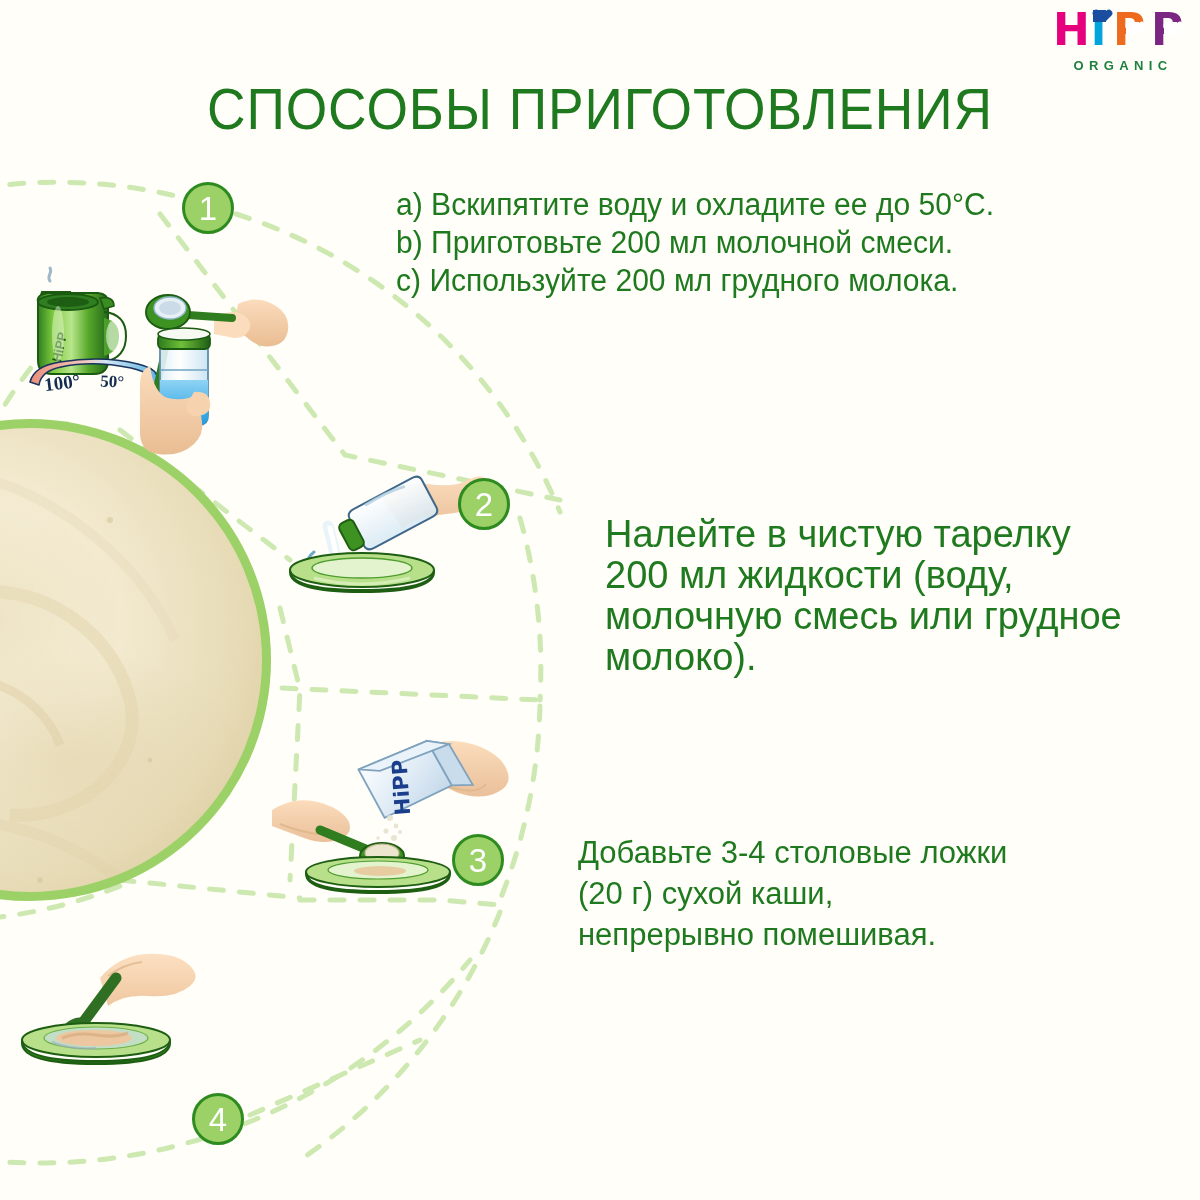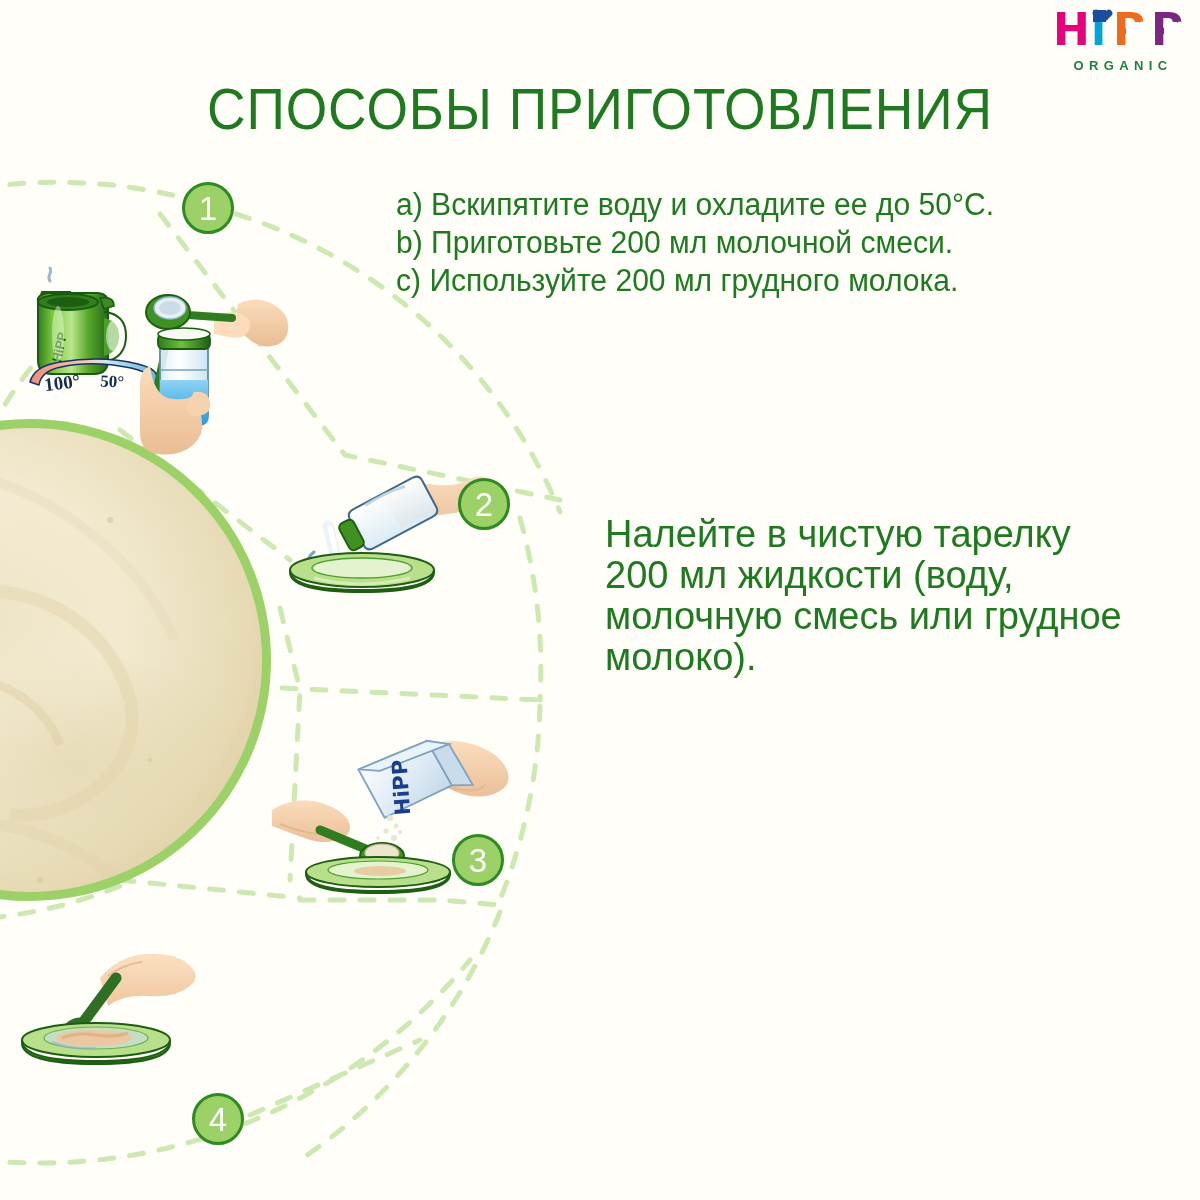--- a/index.html
+++ b/index.html
@@ -309,20 +309,23 @@
 
       <g>
         <ellipse cx="78" cy="108" rx="72" ry="17" fill="#B8E08A" stroke="#1E5E13" stroke-width="2"></ellipse>
         <path d="M6 108 q0 20 72 20 q72 0 72 -20 l0 2 q0 20 -72 20 q-72 0 -72 -20 z" fill="url(#bowlG2)" stroke="#1E5E13" stroke-width="2"></path>
         <ellipse cx="78" cy="106" rx="50" ry="10" fill="#EAF7DA" opacity=".85" stroke="#3E9221" stroke-width="1.4"></ellipse>
         <path d="M30 116 q46 12 96 0" fill="none" stroke="#EFFBE0" stroke-width="3" opacity=".5"></path>
       </g>
     </svg>
   </div>
 
+  <div class="steptext" id="text-3">Добавьте 3-4 столовые ложки
+(20 г) сухой каши,
+непрерывно помешивая.</div>
   <div class="badge" id="badge-3">3</div>
 
   <div class="illus" id="illus-3">
     <svg viewBox="0 0 240 165" xmlns="http://www.w3.org/2000/svg">
       <defs>
         <linearGradient id="boxG" x1="0" y1="0" x2="1" y2="1">
           <stop offset="0%" stop-color="#FFFFFF"></stop>
           <stop offset="55%" stop-color="#DDEAF5"></stop>
           <stop offset="100%" stop-color="#BFD4E6"></stop>
         </linearGradient>

